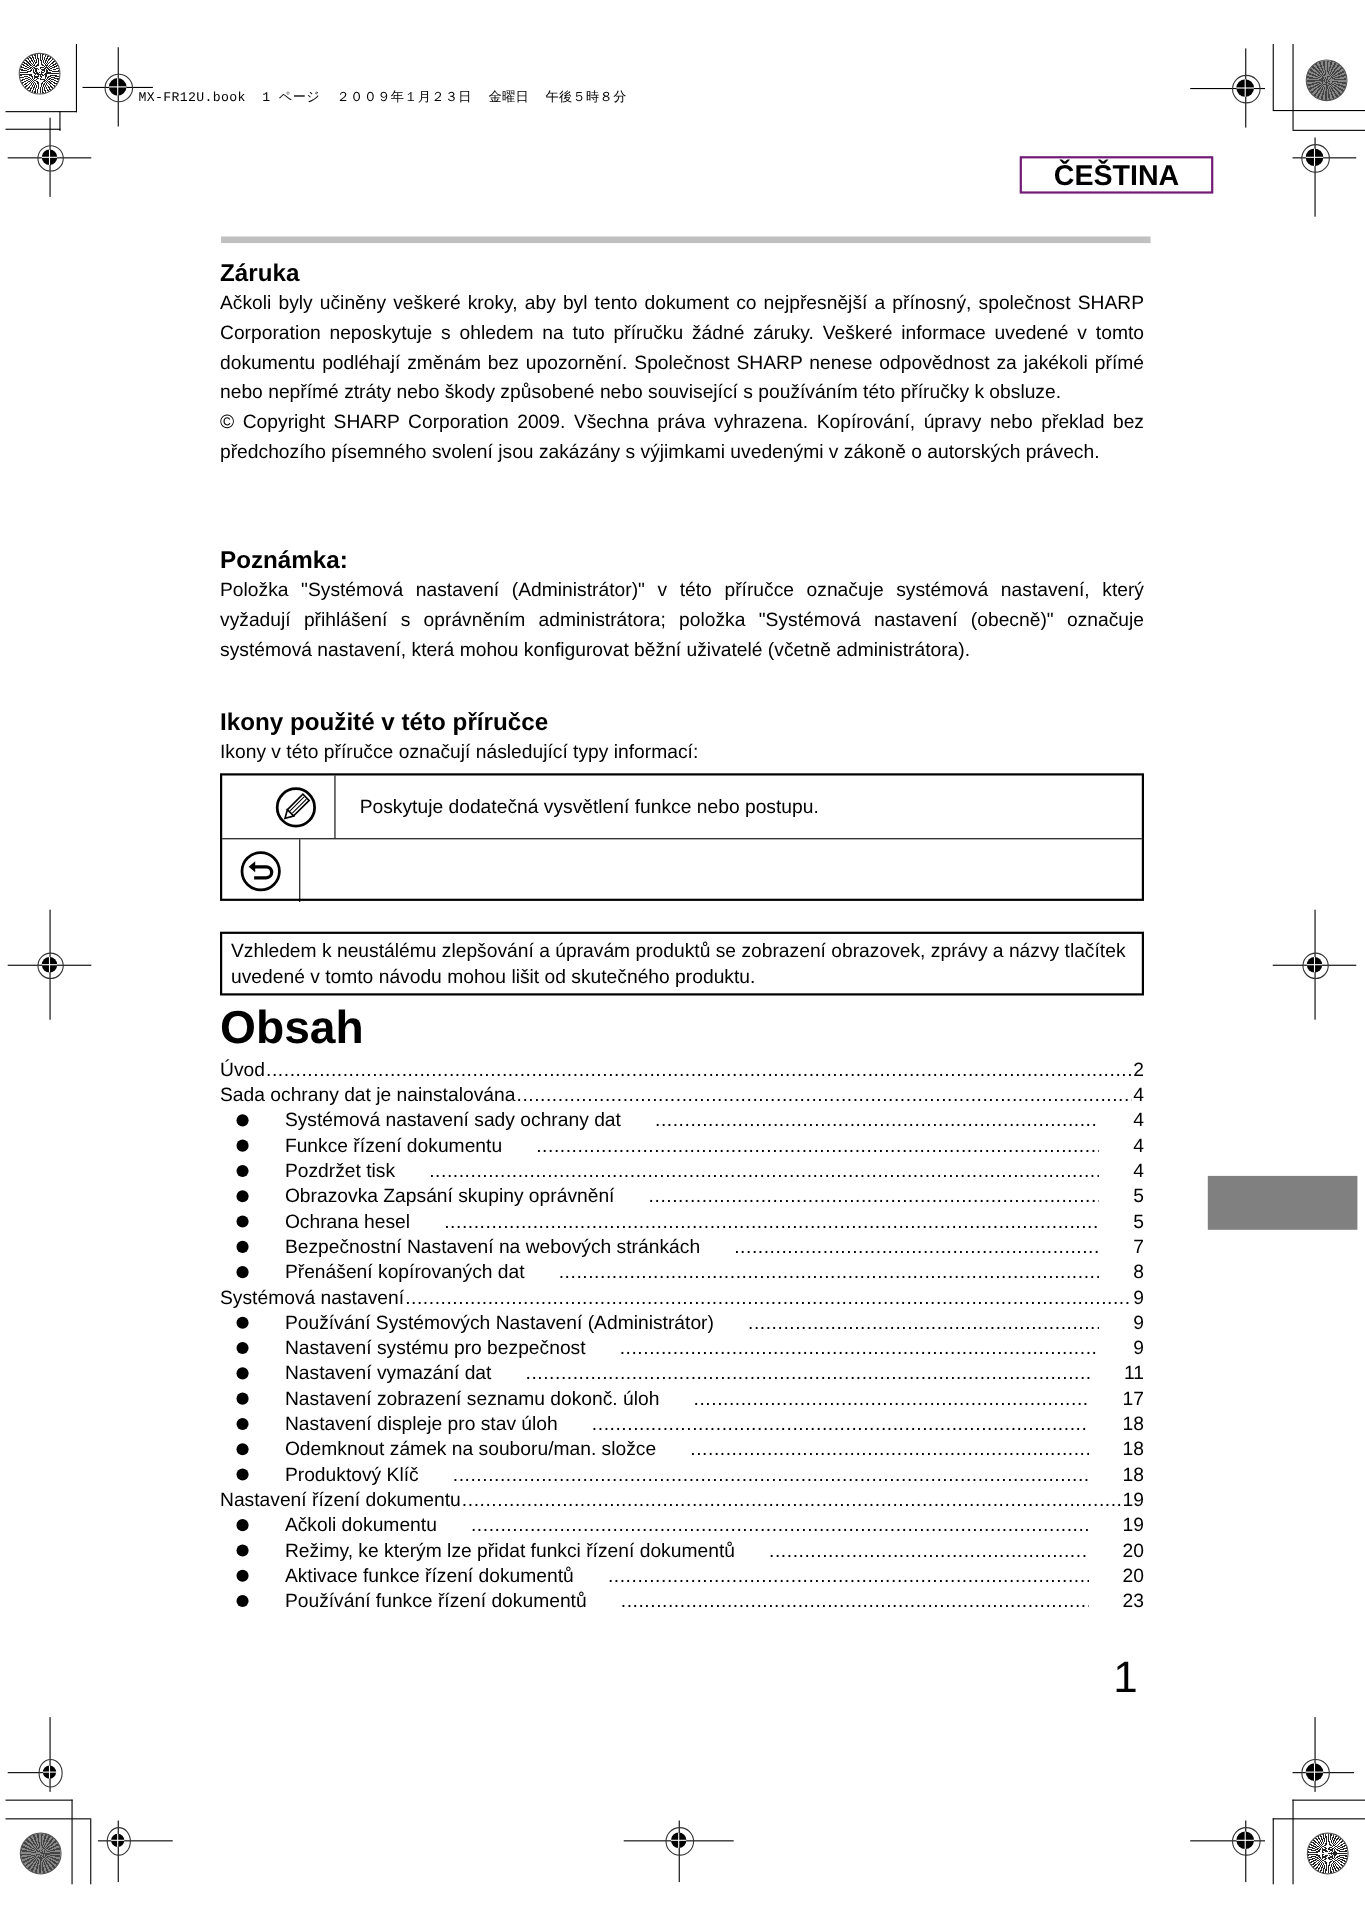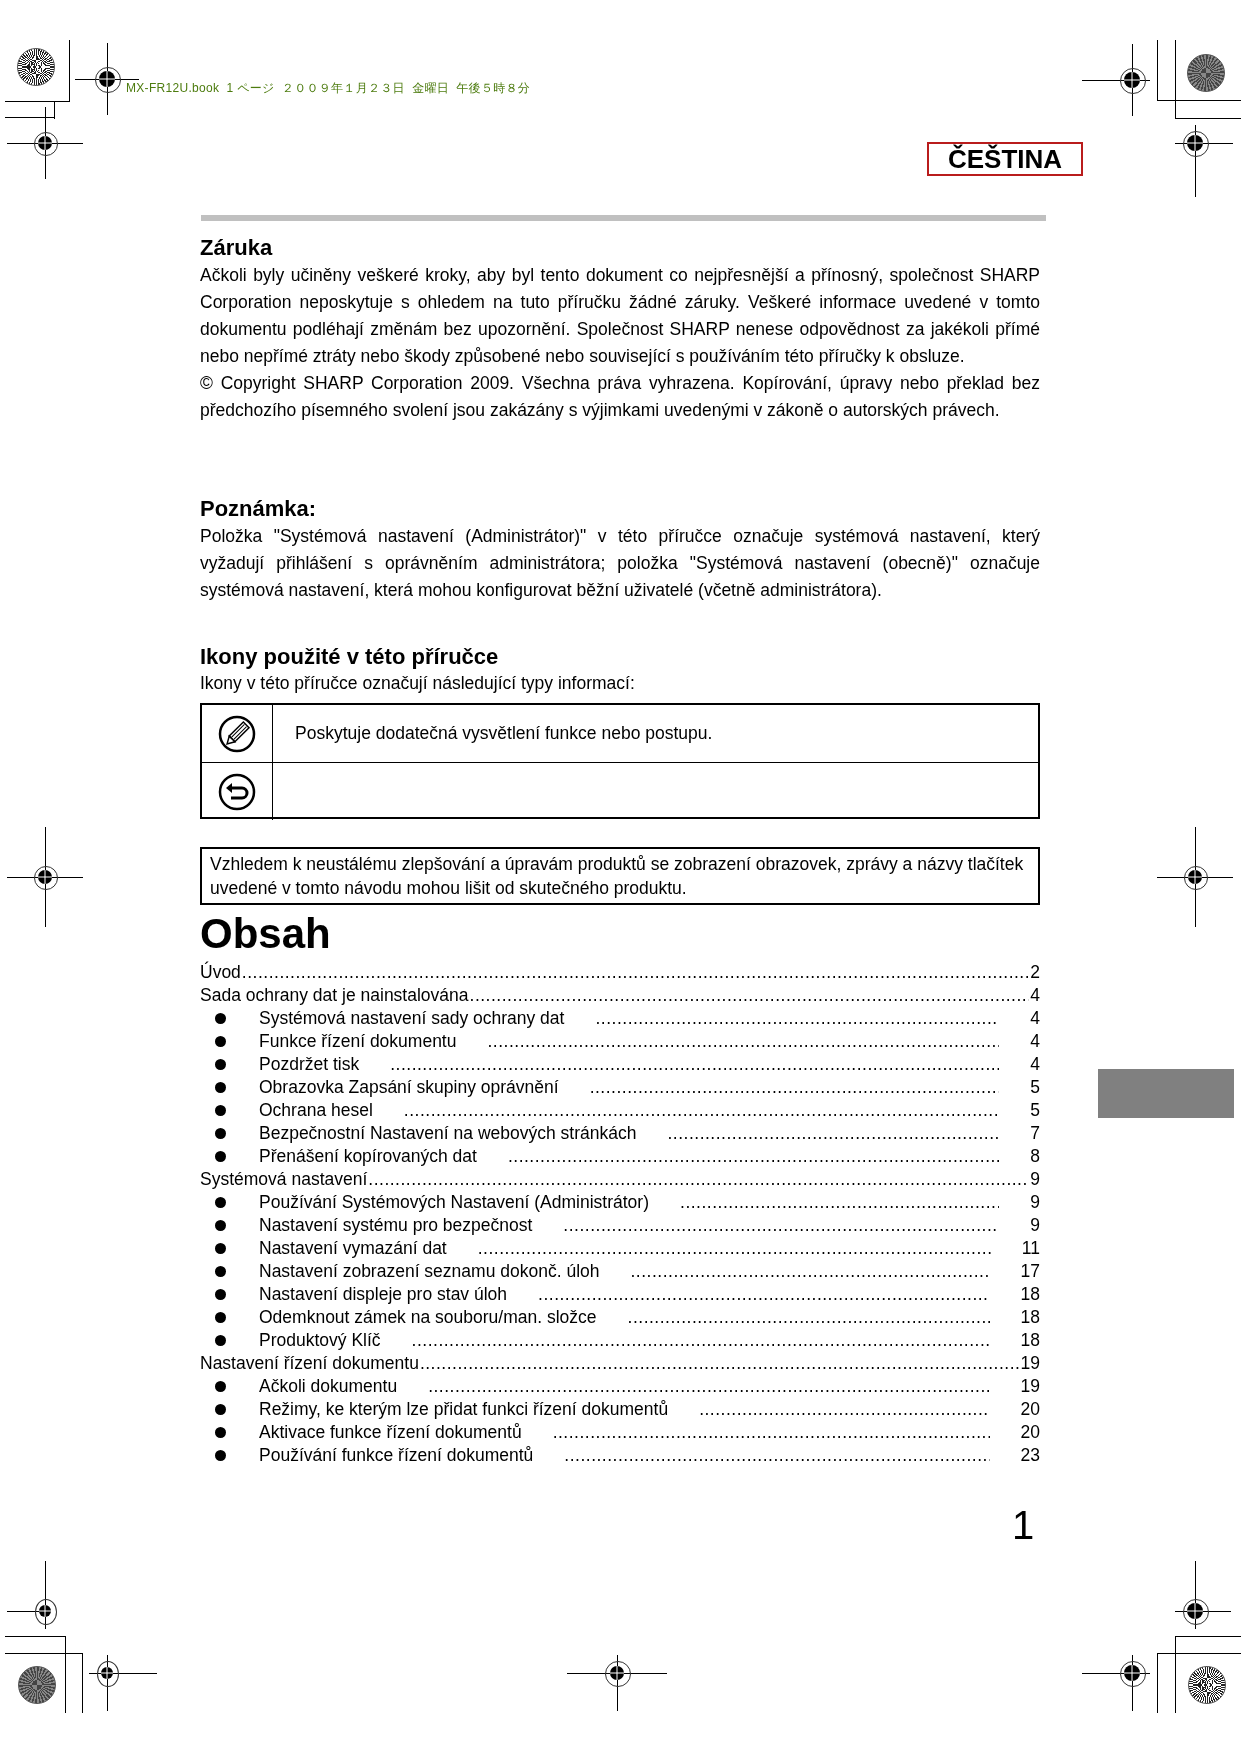--- a/index.html
+++ b/index.html
@@ -14,25 +14,25 @@
   .regmark .dot { position: absolute; background: #000; border-radius: 50%; }
   .regmark .dot::before, .regmark .dot::after { content: ""; position: absolute; background: #fff; }
   .regmark .dot::before { left: 50%; top: 0; bottom: 0; width: 1px; transform: translateX(-50%); }
   .regmark .dot::after { top: 50%; left: 0; right: 0; height: 1px; transform: translateY(-50%); }
   .line-h { position: absolute; height: 1px; background: #000; }
   .line-v { position: absolute; width: 1px; background: #000; }
   .starburst { position: absolute; width: 36px; height: 36px; border-radius: 50%;
     background: repeating-conic-gradient(#222 0deg 4deg, #fff 4deg 8deg); border: 1px solid #555; }
   .starburst.dark { background: repeating-conic-gradient(#444 0deg 6deg, #888 6deg 12deg); }
 
-  .header-meta { position: absolute; left: 126px; top: 80px; font-family: Liberation Sans, sans-serif;
-    font-size: 12px; color: #4d7c0f; white-space: pre; letter-spacing: 0.3px; }
-
-  .lang-box { position: absolute; left: 927px; top: 142px; width: 156px; height: 34px;
-    border: 2px solid #b91c1c; box-sizing: border-box; display: flex; align-items: center;
+  .header-meta { position: absolute; left: 126px; top: 80px; font-family: Liberation Mono, monospace;
+    font-size: 12px; color: #000000; white-space: pre; letter-spacing: 0.3px; }
+
+  .lang-box { position: absolute; left: 927px; top: 142px; width: 176px; height: 34px;
+    border: 2px solid #701a75; box-sizing: border-box; display: flex; align-items: center;
     justify-content: center; font-weight: bold; font-size: 26px; }
 
   .top-bar { position: absolute; left: 201px; top: 215px; width: 845px; height: 6px; background: #c0c0c0; }
 
   .content { position: absolute; left: 200px; width: 840px; }
   h2.sec { margin: 0; font-size: 22px; font-weight: bold; line-height: 28px; }
   p.body { margin: 0; font-size: 17.5px; line-height: 27px; text-align: justify; }
   p.body.left { text-align: left; }
 
   .icon-table { position: absolute; left: 200px; top: 703px; width: 840px; height: 116px;
@@ -171,21 +171,21 @@
   <h2 class="sec">Poznámka:</h2>
   <p class="body">Položka "Systémová nastavení (Administrátor)" v této příručce označuje systémová nastavení, který vyžadují přihlášení s oprávněním administrátora; položka "Systémová nastavení (obecně)" označuje systémová nastavení, která mohou konfigurovat běžní uživatelé (včetně administrátora).</p>
 </div>
 
 <div class="content" style="top:643px;">
   <h2 class="sec">Ikony použité v této příručce</h2>
   <p class="body left" style="line-height:24px;">Ikony v této příručce označují následující typy informací:</p>
 </div>
 
 <div class="icon-table">
-  <div class="icon-row" style="top:0;">
+  <div class="icon-row" style="top:0;margin-left:32px;">
     <div class="ic">
       <svg width="40" height="40" viewBox="0 0 40 40">
         <circle cx="20" cy="20" r="17" fill="none" stroke="#000" stroke-width="2.5"></circle>
         <g transform="rotate(45 20 20)">
           <rect x="16" y="7" width="8" height="20" fill="#fff" stroke="#000" stroke-width="1.5"></rect>
           <line x1="18.5" y1="8" x2="18.5" y2="26" stroke="#000" stroke-width="1"></line>
           <line x1="21.5" y1="8" x2="21.5" y2="26" stroke="#000" stroke-width="1"></line>
           <polygon points="16,27 24,27 20,34" fill="#fff" stroke="#000" stroke-width="1.5"></polygon>
         </g>
       </svg>

